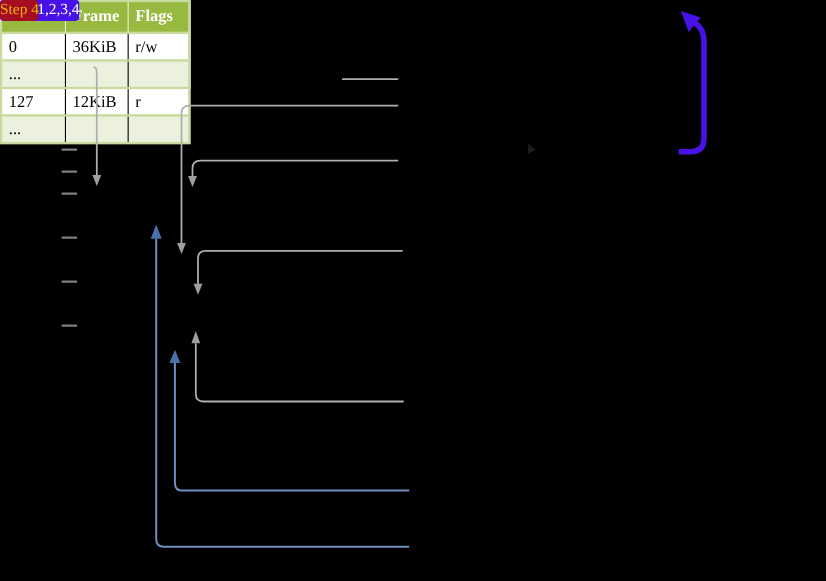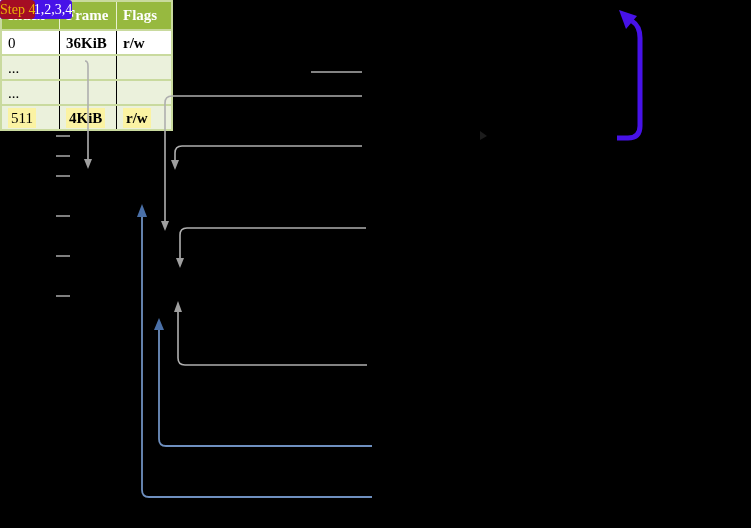--- a/index.html
+++ b/index.html
@@ -30,21 +30,21 @@
   .ptable{position:absolute;left:309;width:173;z-index:1;box-sizing:border-box;
           border:2px solid var(--c-border);background:var(--c-border);}
   .trow{display:flex;width:169;}
   .thead{height:27px;background:var(--c-header);color:#fff;font-weight:bold;}
   .tbody{height:25px;border-top:2px solid var(--c-border);box-sizing:border-box;background:#fff;}
   .tbody.shaded{background:var(--c-rowgreen);}
   .cell{box-sizing:border-box;padding:2px 0 0 6px;font-size:15px;line-height:20px;overflow:hidden;}
   .thead .cell{padding-top:3px;font-size:15px;}
   .c0{width:57px;} .c1{width:57px;} .c2{width:55px;}
   .thead .c1,.thead .c2{border-left:1px solid #e9f0d2;}
-  .tbody .c1,.tbody .c2{border-left:1px solid #000;font-weight:bold;}
+  .tbody .c1,.tbody .c2{border-left:1px solid #000;}
   .hl{background:var(--c-hl);padding:0 3px;display:inline-block;}
   #table-0{top:20;} #table-1{top:177;} #table-2{top:287;} #table-3{top:396;}
   
   #overlay{position:absolute;left:0;top:0;z-index:3;pointer-events:none;}
   .tick{stroke:var(--c-tick);stroke-width:2;}
   .con-gray{stroke:var(--c-gray);stroke-width:1.6;fill:none;}
   .head-gray{fill:var(--c-grayhead);}
   .con-blue{stroke:var(--c-blue);stroke-width:1.8;fill:none;}
   .head-blue{fill:var(--c-bluehead);}
   .arrow-violet{stroke:var(--c-violet);stroke-width:5;fill:none;}
@@ -197,19 +197,24 @@
       <div class="trow tbody">
         <div class="cell c0">0</div>
         <div class="cell c1">36KiB</div>
         <div class="cell c2">r/w</div>
       </div>
       <div class="trow tbody shaded">
         <div class="cell c0">...</div>
         <div class="cell c1"></div>
         <div class="cell c2"></div>
       </div>
+      <div class="trow tbody">
+        <div class="cell c0">127</div>
+        <div class="cell c1">12KiB</div>
+        <div class="cell c2">r</div>
+      </div>
       <div class="trow tbody shaded">
         <div class="cell c0">...</div>
         <div class="cell c1"></div>
         <div class="cell c2"></div>
       </div>
     </div>
 </div>
 
 </body></html>

